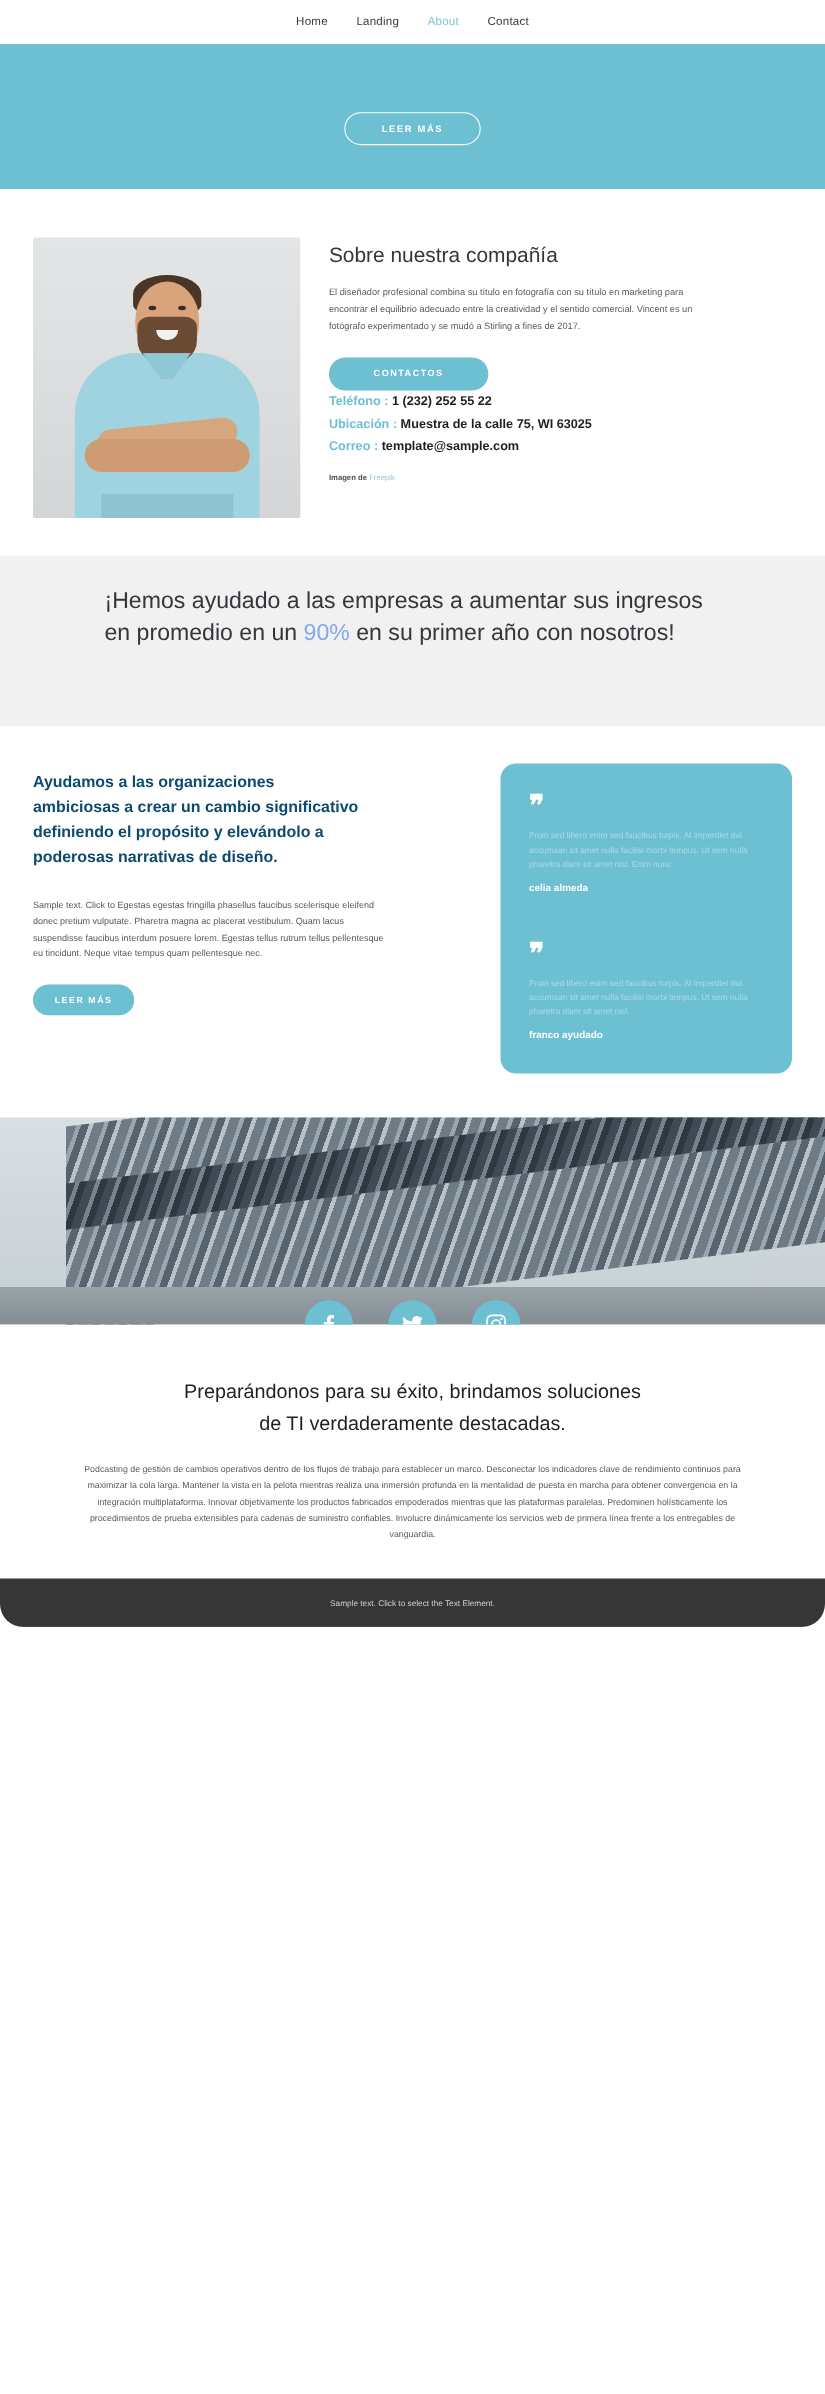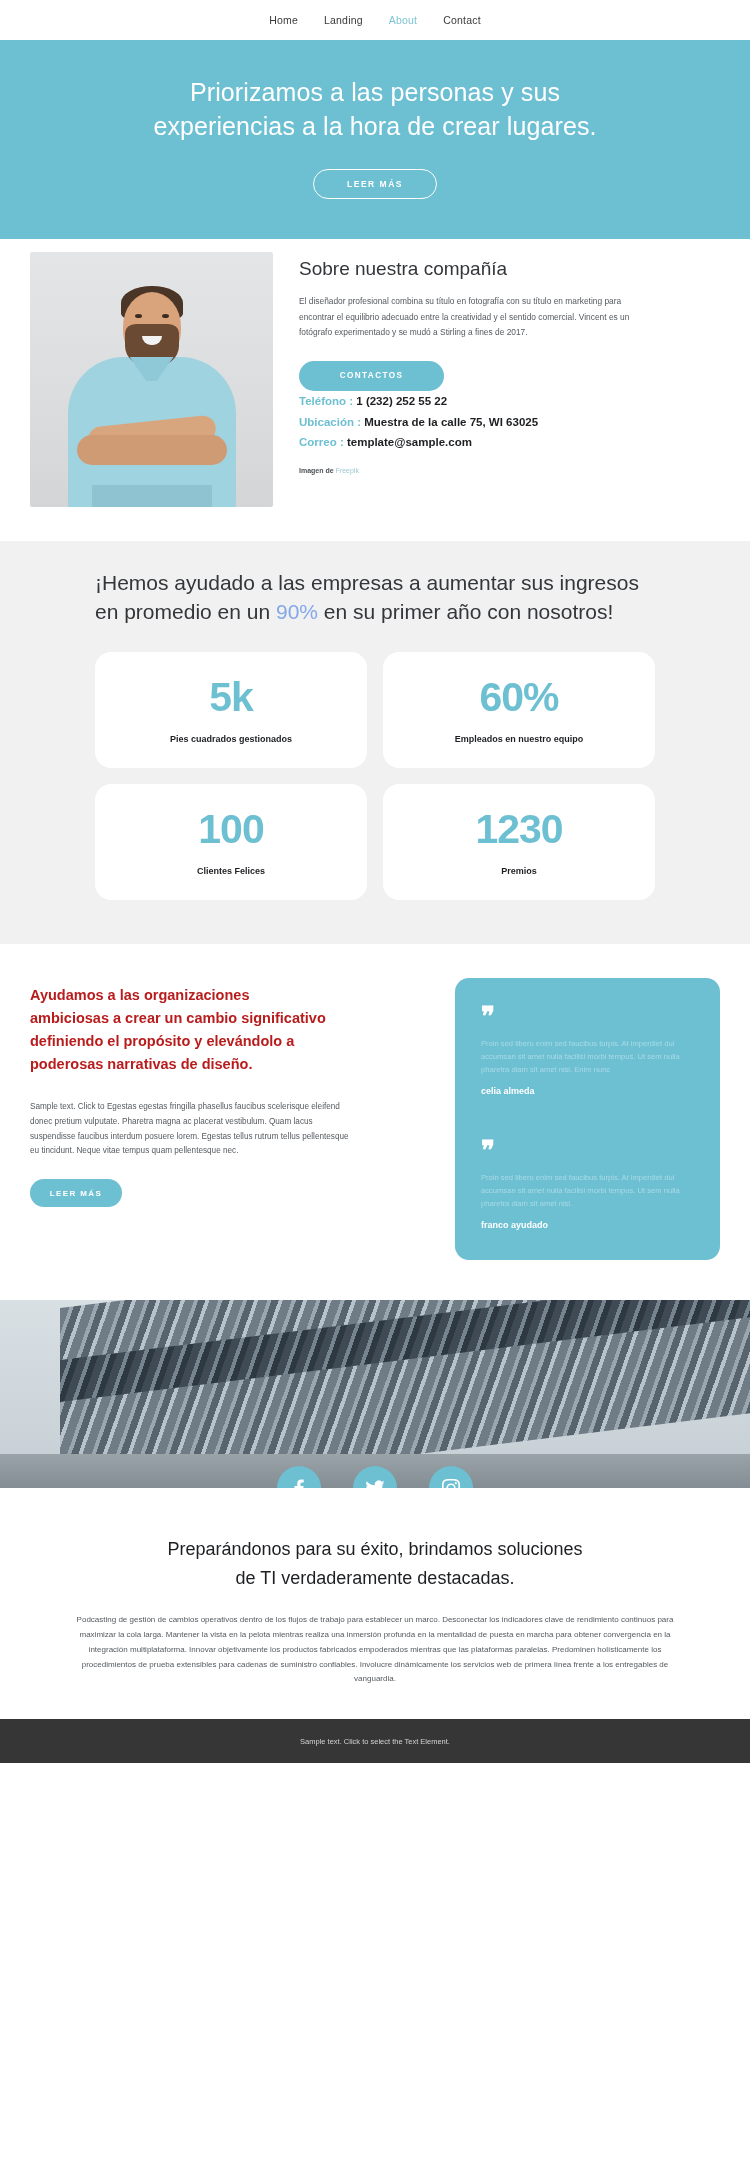--- a/index.html
+++ b/index.html
@@ -3,21 +3,21 @@
 <meta charset="utf-8">
 <style>
   * { box-sizing: border-box; margin: 0; padding: 0; }
   html, body { width: 750px; }
   body {
     font-family: "Liberation Sans", sans-serif;
     background: #ffffff;
     color: #2b2b2b;
     -webkit-font-smoothing: antialiased;
   }
-  .page { width: 750px; position: relative; overflow: hidden; }
+  .page { width: 750px; position: relative; overflow: hidden; border-radius: 21px; }
 
   
   .nav {
     height: 40px;
     background: #ffffff;
     display: flex;
     align-items: center;
     justify-content: center;
     gap: 26px;
   }
@@ -57,21 +57,21 @@
     font-size: 8.5px;
     letter-spacing: 1.5px;
     font-weight: 700;
     font-family: "Liberation Sans", sans-serif;
     cursor: pointer;
   }
 
   
   .about {
     background: #ffffff;
-    padding: 13px 30px 34px;
+    padding: 44px 30px 34px;
     display: flex;
     gap: 26px;
     align-items: flex-start;
   }
   .about-photo {
     width: 243px;
     height: 255px;
     flex: 0 0 243px;
     border-radius: 2px;
     position: relative;
@@ -166,21 +166,21 @@
   }
   .stat-label { margin-top: 16px; font-size: 9px; font-weight: 700; color: #1d1f22; }
 
   
   .design {
     background: #ffffff; padding: 34px 30px 40px;
     display: flex; gap: 26px; align-items: flex-start;
   }
   .design-left { flex: 1; padding-top: 6px; }
   .design-title {
-    font-size: 14.5px; font-weight: 700; line-height: 1.58; color: #b91c1c;
+    font-size: 14.5px; font-weight: 700; line-height: 1.58; color: #0c4a6e;
     max-width: 300px;
   }
   .design-text {
     margin-top: 24px; font-size: 8.2px; line-height: 1.82; color: #555a5f;
     max-width: 320px;
   }
   .design-btn {
     margin-top: 20px; width: 92px; height: 28px; border: none; border-radius: 16px;
     background: #6dbfd2; color: #ffffff; font-size: 8px; letter-spacing: 1.4px;
     font-weight: 700; font-family: "Liberation Sans", sans-serif; cursor: pointer;
@@ -259,21 +259,20 @@
 <div class="page">
 
   <nav class="nav">
     <a class="nav-item">Home</a>
     <a class="nav-item">Landing</a>
     <a class="nav-item active">About</a>
     <a class="nav-item">Contact</a>
   </nav>
 
   <section class="hero">
-    <h1 class="hero-title">Priorizamos a las personas y sus experiencias a la hora de crear lugares.</h1>
     <button class="hero-btn">LEER MÁS</button>
   </section>
 
   <section class="about">
     <div class="about-photo">
       <div class="p-body"></div>
       <div class="p-pants"></div>
       <div class="p-arm2"></div>
       <div class="p-arm"></div>
       <div class="p-hair"></div>
@@ -305,38 +304,20 @@
         <span>Imagen de</span>
         <a>Freepik</a>
       </div>
     </div>
   </section>
 
   <section class="stats">
     <h2 class="stats-title">
       <span>¡Hemos ayudado a las empresas a aumentar sus ingresos en promedio en un </span><span class="hl">90%</span><span> en su primer año con nosotros!</span>
     </h2>
-    <div class="stat-grid">
-      <div class="stat-card">
-        <div class="stat-num">5k</div>
-        <div class="stat-label">Pies cuadrados gestionados</div>
-      </div>
-      <div class="stat-card">
-        <div class="stat-num">60%</div>
-        <div class="stat-label">Empleados en nuestro equipo</div>
-      </div>
-      <div class="stat-card">
-        <div class="stat-num">100</div>
-        <div class="stat-label">Clientes Felices</div>
-      </div>
-      <div class="stat-card">
-        <div class="stat-num">1230</div>
-        <div class="stat-label">Premios</div>
-      </div>
-    </div>
   </section>
 
   <section class="design">
     <div class="design-left">
       <h2 class="design-title">Ayudamos a las organizaciones ambiciosas a crear un cambio significativo definiendo el propósito y elevándolo a poderosas narrativas de diseño.</h2>
       <p class="design-text">Sample text. Click to Egestas egestas fringilla phasellus faucibus scelerisque eleifend donec pretium vulputate. Pharetra magna ac placerat vestibulum. Quam lacus suspendisse faucibus interdum posuere lorem. Egestas tellus rutrum tellus pellentesque eu tincidunt. Neque vitae tempus quam pellentesque nec.</p>
       <button class="design-btn">LEER MÁS</button>
     </div>
     <div class="quotes">
       <div class="quote">

